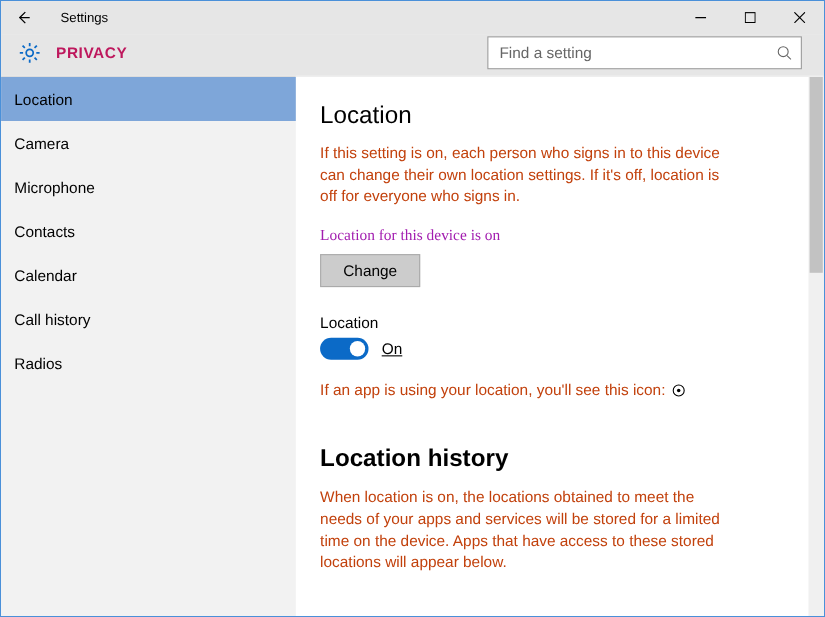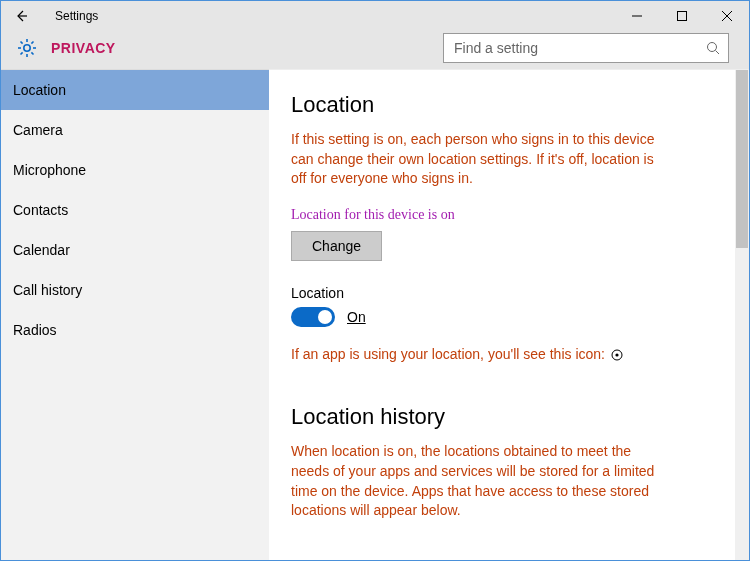--- a/index.html
+++ b/index.html
@@ -24,21 +24,21 @@
   .sidebar { width: 268px; background: #f2f2f2; border-top: 1px solid #ddd; overflow-y: auto; }
   .side-item { height: 40px; display: flex; align-items: center; padding-left: 12px; font-size: 14px; color: #000; cursor: pointer; }
   .side-item.active { background: #7ea6d9; }
 
   .content-wrap { flex: 1; background: #fff; position: relative; overflow: hidden; border-top: 1px solid #eee; }
   .content { height: 100%; overflow-y: auto; padding: 22px 40px 20px 22px; }
   .scrollbar { position: absolute; right: 0; top: 0; width: 14px; height: 100%; background: #f0f0f0; }
   .scroll-thumb { position: absolute; right: 1px; top: 0; width: 12px; height: 178px; background: #c2c2c2; }
 
   h1.section { font-size: 22px; font-weight: 400; color: #000; margin-bottom: 12px; }
-  h1.section2 { font-size: 22px; font-weight: 400; color: #000; margin-top: 40px; margin-bottom: 12px; }
+  h1.section2 { font-size: 22px; font-weight: 700; color: #000; margin-top: 40px; margin-bottom: 12px; }
   .para { font-size: 14px; color: #c2410c; line-height: 1.4; max-width: 370px; margin-bottom: 18px; }
   .status-line { font-size: 14px; color: #a21caf; margin-bottom: 8px; font-family: Liberation Serif, serif; }
   .btn { display: inline-block; border: 1px solid #aaa; background: #ccc; padding: 6px 20px; font-size: 14px; cursor: pointer; margin-bottom: 24px; }
   .label { font-size: 14px; color: #000; margin-bottom: 6px; }
   .toggle-row { display: flex; align-items: center; margin-bottom: 18px; }
   .toggle { width: 44px; height: 20px; background: #0b6ac7; border-radius: 10px; position: relative; cursor: pointer; }
   .toggle .knob { position: absolute; right: 3px; top: 3px; width: 14px; height: 14px; background: #fff; border-radius: 50%; }
   .toggle-state { font-size: 14px; margin-left: 12px; text-decoration: underline; }
   .icon-inline { display: inline-flex; vertical-align: middle; margin-left: 2px; }
 </style>

